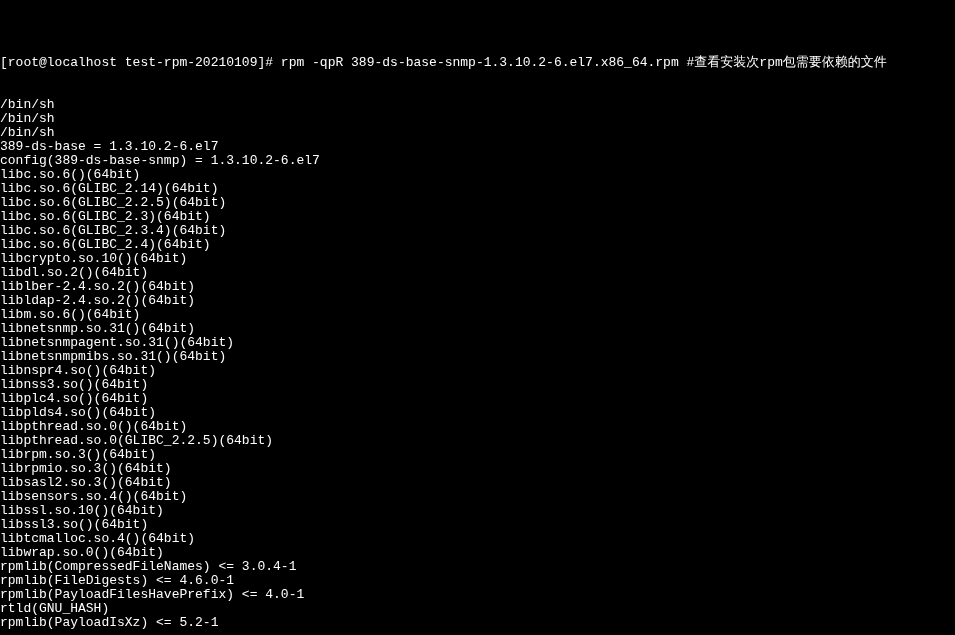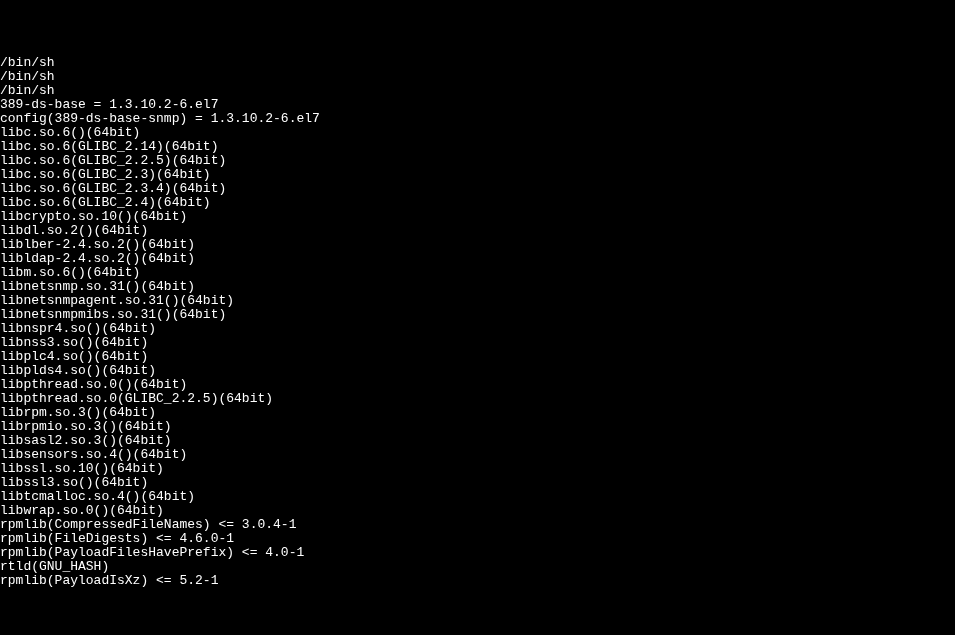--- a/index.html
+++ b/index.html
@@ -24,15 +24,16 @@
   .prompt-line {
     white-space: pre-wrap;
     word-break: break-all;
   }
 </style>
 </head>
 <body>
 
 <div class="terminal">
   <div id="top-cut" class="line"></div>
+  <div class="prompt-line"><span>[root@localhost test-rpm-20210109]# </span><span>rpm -qpR 389-ds-base-snmp-1.3.10.2-6.el7.x86_64.rpm </span><span>#查看安装次rpm包需要依赖的文件</span></div>
   <div id="output"><div class="line">/bin/sh</div><div class="line">/bin/sh</div><div class="line">/bin/sh</div><div class="line">389-ds-base = 1.3.10.2-6.el7</div><div class="line">config(389-ds-base-snmp) = 1.3.10.2-6.el7</div><div class="line">libc.so.6()(64bit)</div><div class="line">libc.so.6(GLIBC_2.14)(64bit)</div><div class="line">libc.so.6(GLIBC_2.2.5)(64bit)</div><div class="line">libc.so.6(GLIBC_2.3)(64bit)</div><div class="line">libc.so.6(GLIBC_2.3.4)(64bit)</div><div class="line">libc.so.6(GLIBC_2.4)(64bit)</div><div class="line">libcrypto.so.10()(64bit)</div><div class="line">libdl.so.2()(64bit)</div><div class="line">liblber-2.4.so.2()(64bit)</div><div class="line">libldap-2.4.so.2()(64bit)</div><div class="line">libm.so.6()(64bit)</div><div class="line">libnetsnmp.so.31()(64bit)</div><div class="line">libnetsnmpagent.so.31()(64bit)</div><div class="line">libnetsnmpmibs.so.31()(64bit)</div><div class="line">libnspr4.so()(64bit)</div><div class="line">libnss3.so()(64bit)</div><div class="line">libplc4.so()(64bit)</div><div class="line">libplds4.so()(64bit)</div><div class="line">libpthread.so.0()(64bit)</div><div class="line">libpthread.so.0(GLIBC_2.2.5)(64bit)</div><div class="line">librpm.so.3()(64bit)</div><div class="line">librpmio.so.3()(64bit)</div><div class="line">libsasl2.so.3()(64bit)</div><div class="line">libsensors.so.4()(64bit)</div><div class="line">libssl.so.10()(64bit)</div><div class="line">libssl3.so()(64bit)</div><div class="line">libtcmalloc.so.4()(64bit)</div><div class="line">libwrap.so.0()(64bit)</div><div class="line">rpmlib(CompressedFileNames) &lt;= 3.0.4-1</div><div class="line">rpmlib(FileDigests) &lt;= 4.6.0-1</div><div class="line">rpmlib(PayloadFilesHavePrefix) &lt;= 4.0-1</div><div class="line">rtld(GNU_HASH)</div><div class="line">rpmlib(PayloadIsXz) &lt;= 5.2-1</div></div>
   
 </div>
 
 </body></html>

